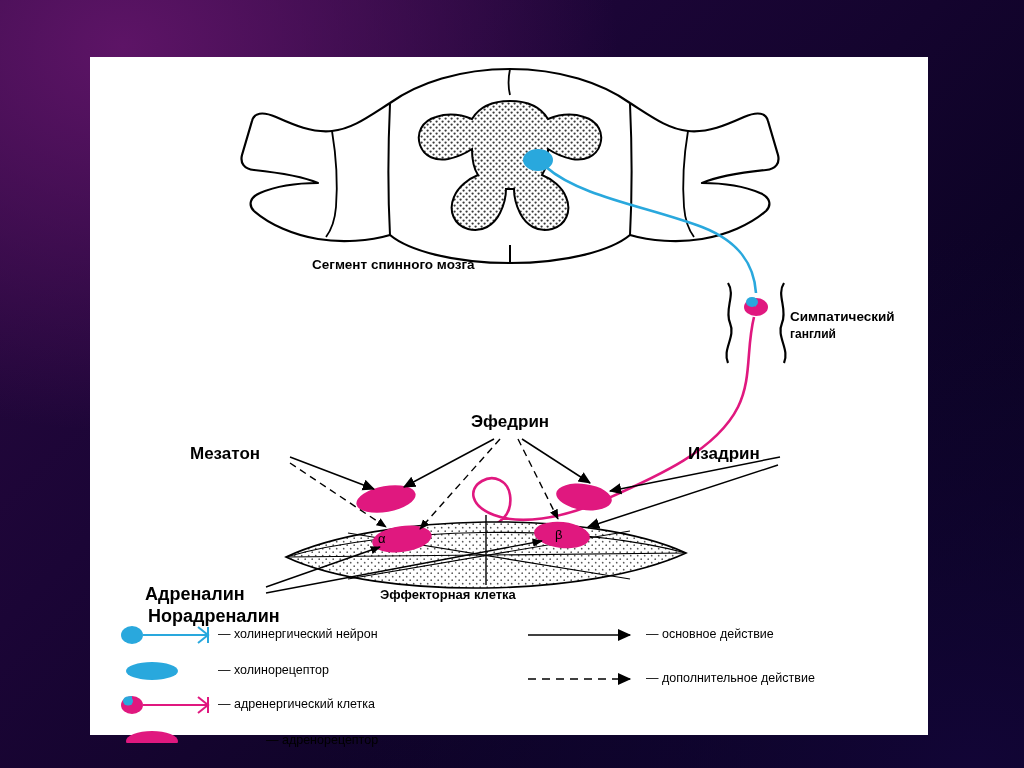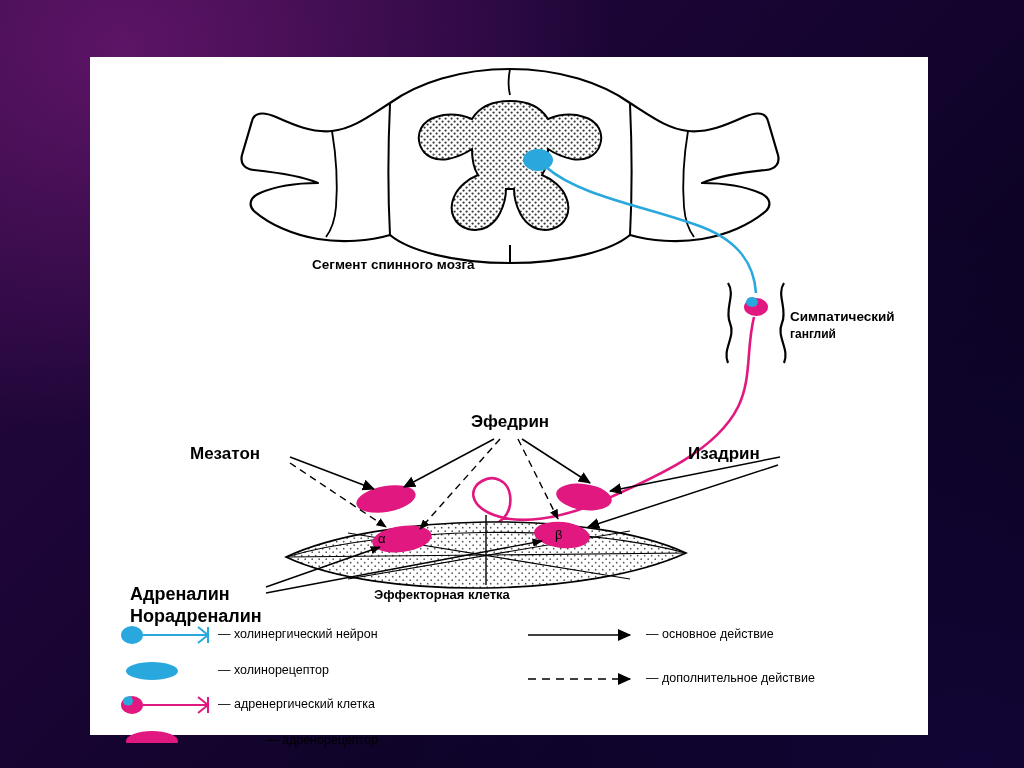--- a/index.html
+++ b/index.html
@@ -248,24 +248,24 @@
 
     <div class="lbl" style="left:700px; top:252px; font-size:13.5px; font-weight:bold;">Симпатический</div>
     <div class="lbl" style="left:700px; top:270px; font-size:12px; font-weight:bold;">ганглий</div>
 
     <div class="lbl lbl-bold" style="left:345px; top:355px; font-size:17px;margin-left:36px;">Эфедрин</div>
 
     <div class="lbl lbl-bold" style="left:100px; top:387px; font-size:17px;">Мезатон</div>
 
     <div class="lbl lbl-bold" style="left:598px; top:387px; font-size:17px;text-align:right;">Изадрин</div>
 
-    <div class="lbl lbl-bold" style="left:40px; top:527px; font-size:18px;">Адреналин</div>
-    <div class="lbl lbl-bold" style="left:40px; top:549px; font-size:18px;">Норадреналин</div>
-
-    <div class="lbl" style="left:284px; top:530px; font-size:13px; font-weight:bold;">Эффекторная клетка</div>
+    <div class="lbl lbl-bold" style="left:55px; top:527px; font-size:18px;">Адреналин</div>
+    <div class="lbl lbl-bold" style="left:58px; top:549px; font-size:18px;">Норадреналин</div>
+
+    <div class="lbl" style="left:290px; top:530px; font-size:13px; font-weight:bold;">Эффекторная клетка</div>
 
     <div class="lbl" style="left:288px; top:474px; font-size:13px;">α</div>
     <div class="lbl" style="left:465px; top:470px; font-size:13px;">β</div>
 
     <div class="legend-text" style="left:128px; top:570px;">— холинергический нейрон</div>
     <div class="legend-text" style="left:128px; top:606px;">— холинорецептор</div>
     <div class="legend-text" style="left:128px; top:640px;">— адренергический клетка</div>
     <div class="legend-text" style="left:128px; top:676px;margin-left:48px;">— адренорецептор</div>
 
     <div class="legend-text" style="left:556px; top:570px;">— основное действие</div>

